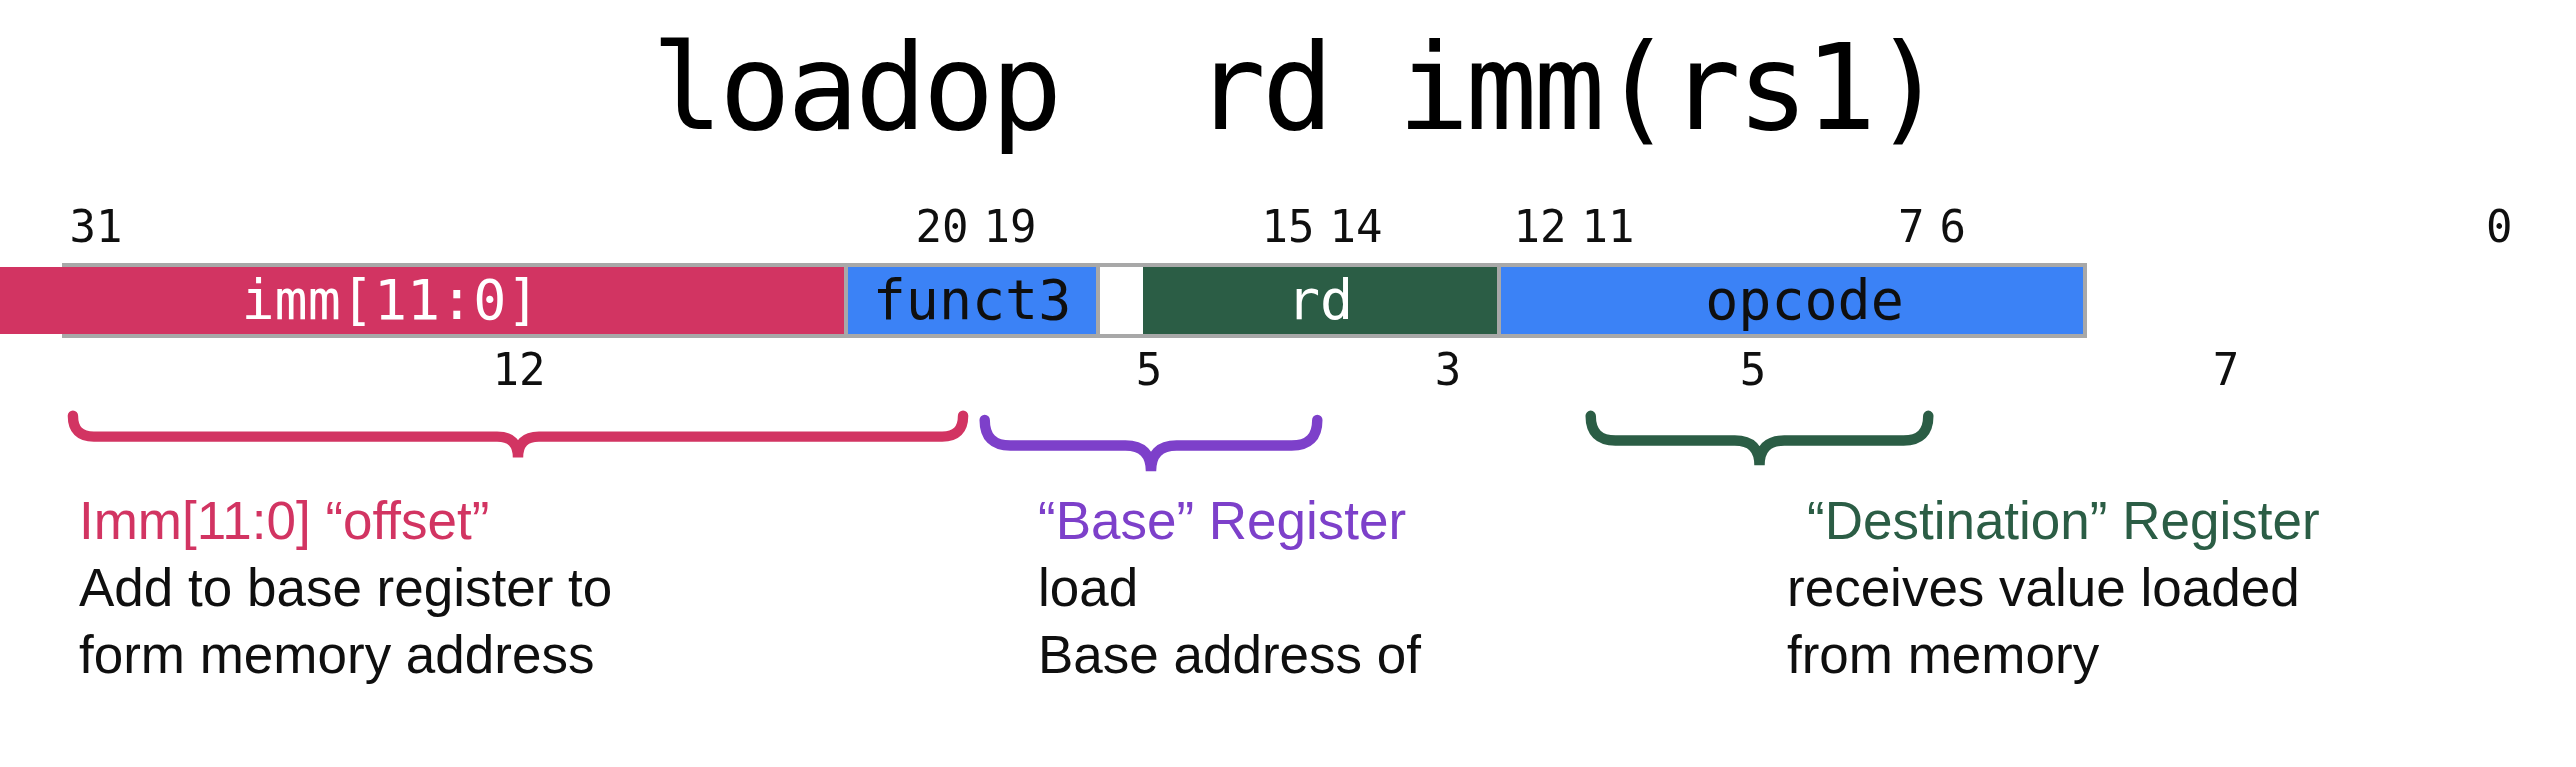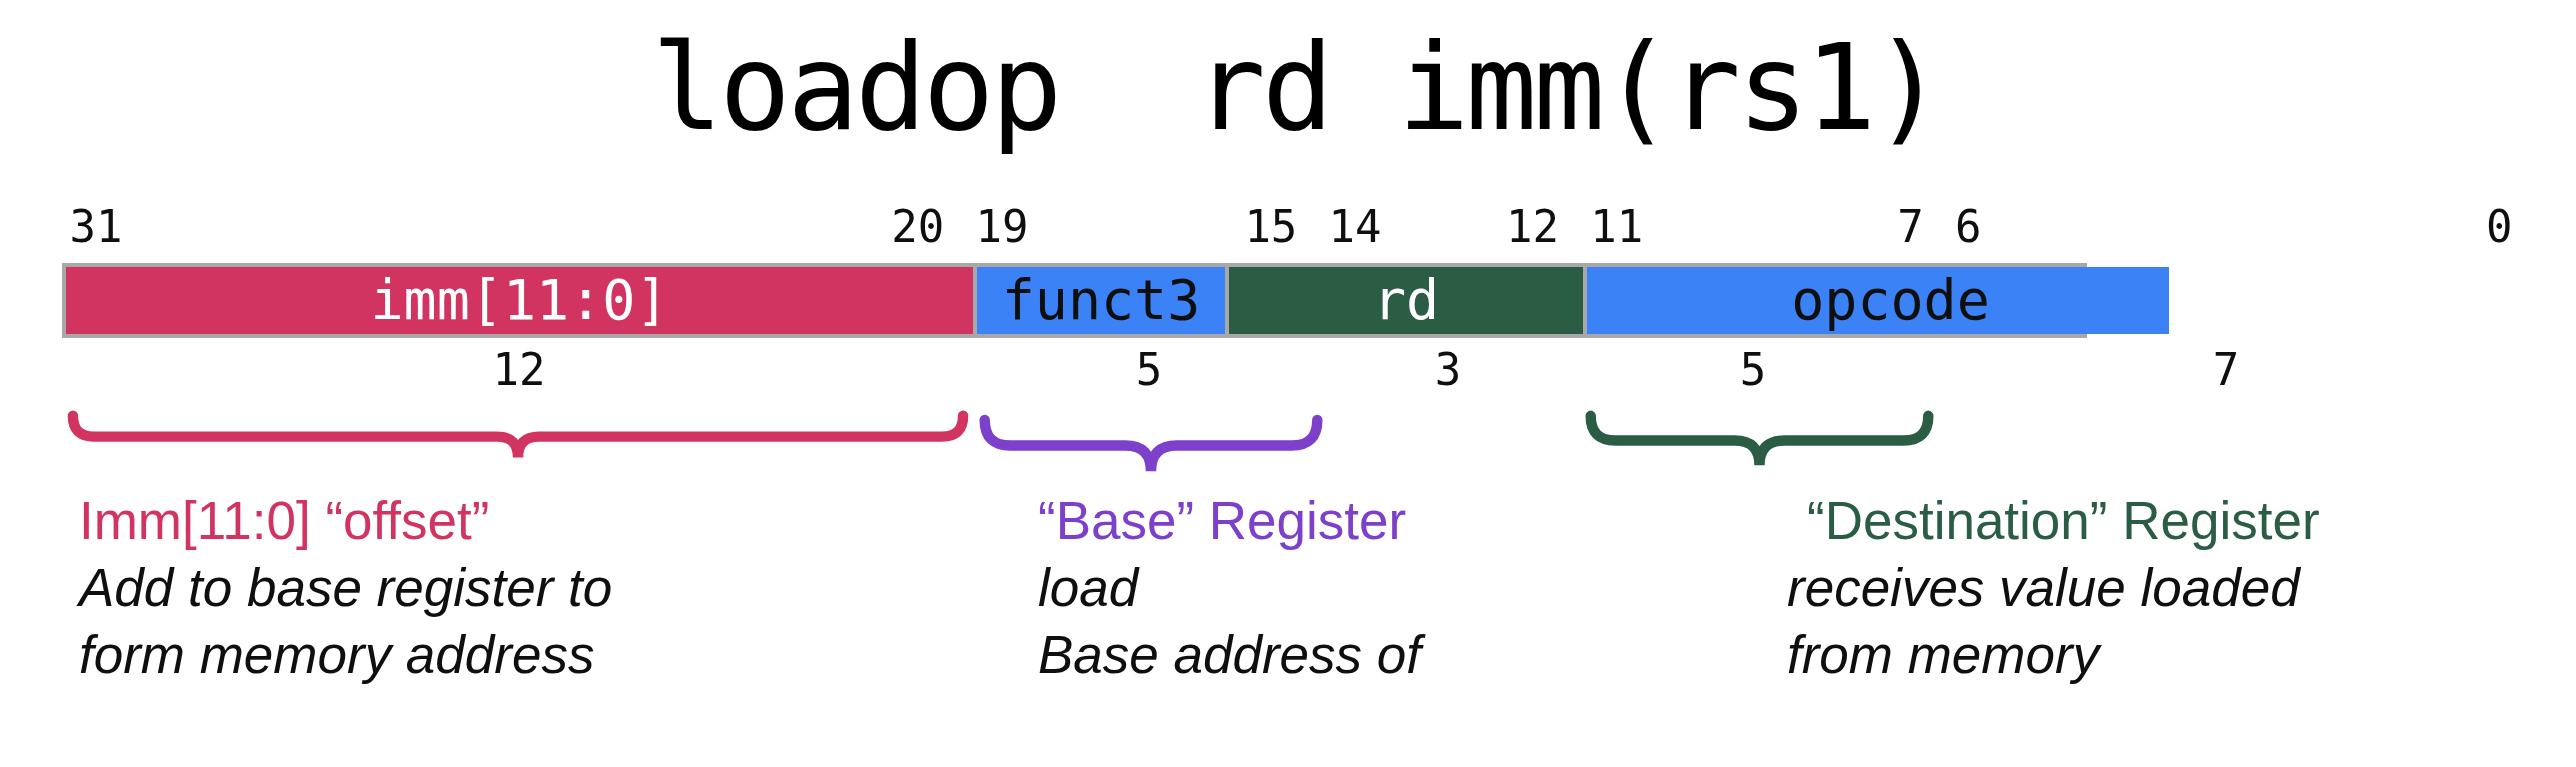--- a/index.html
+++ b/index.html
@@ -21,21 +21,21 @@
   .title {
     position: absolute; left: 16px; right: 0; top: 17px;
     text-align: center;
     font-family: "DejaVu Sans Mono", monospace;
     font-size: 119px; line-height: 1.2;
     letter-spacing: -3.8px;
     white-space: pre;
     color: #000;
   }
   .row { position: absolute; left: 62px; width: 2458px; display: flex; }
-  .bits-row { top: 200px; height: 49px; align-items: flex-end; gap: 16px; }
+  .bits-row { top: 200px; height: 49px; align-items: flex-end; }
   .bits-row .cell {
     display: flex; justify-content: space-between;
     padding: 0 7.6px;
     font-family: "DejaVu Sans Mono", monospace;
     font-size: 44px; line-height: 1;
   }
   .widths-row { top: 348px; }
   .widths-row .cell {
     text-align: center;
     font-family: "DejaVu Sans Mono", monospace;
@@ -43,51 +43,52 @@
   }
   
   .w0 { width: 914px; } .w1 { width: 346px; } .w2 { width: 252px; }
   .w3 { width: 358px; } .w4 { width: 588px; }
   .bar {
     position: absolute; left: 62px; top: 263px;
     width: 2025px; height: 75px;
     display: flex;
     border: 4.8px solid var(--border-gray);
     background: #fff;
+    justify-content: flex-end;
   }
   .field {
     flex: 0 0 auto;
     display: flex; align-items: center; justify-content: center;
     border-right: 4.8px solid var(--border-gray);
     font-family: "DejaVu Sans Mono", monospace;
     font-size: 55px; line-height: 1;
   }
   .bar .bw0 { width: 911px; } .bar .bw1 { width: 346px; } .bar .bw2 { width: 252px; }
-  .bar .bw3 { width: 358px; } .bar .bw4 { width: 582px; border-right: none; padding-left: 25px; }
+  .bar .bw3 { width: 358px; margin-left: 43px; } .bar .bw4 { width: 582px; border-right: none; padding-left: 25px; }
   .f-crimson { background: var(--crimson); color: var(--field-text-light); }
   .f-purple  { background: var(--purple);  color: var(--field-text-light); }
   .f-green   { background: var(--green);   color: var(--field-text-light); }
   .f-white   { background: #3b82f6; color: #0f0f0f; }
   .brace { position: absolute; }
   .brace path { fill: none; stroke-width: 11px; stroke-linecap: round; }
   .brace-imm  { left: 67px;  top: 410px; }
   .brace-rs1  { left: 979px; top: 414px; }
   .brace-rd   { left: 1585px; top: 410px; }
   .brace-imm path { stroke: var(--crimson); }
   .brace-rs1 path { stroke: var(--purple); }
   .brace-rd  path { stroke: var(--green); }
   .annotation { position: absolute; top: 487px; font-size: 53px; line-height: 67px; }
   .annotation .heading { font-weight: 400; }
   .ann-1 { left: 79px; }
   .ann-2 { left: 1038px; }
   .ann-3 { left: 1787px; }
   .h-crimson { color: var(--crimson); }
   .h-purple  { color: var(--purple); }
   .h-green   { color: var(--green); margin-left: 20px; }
-  .ann-line { color: var(--text-black); font-style: italic; }
+  .ann-line { color: var(--text-black); }
 </style>
 </head>
 <body>
 
 <div class="title">loadop  rd imm(rs1)</div>
 
 <div class="row bits-row">
   <div class="cell w0">
     <span>31</span>
     <span>20</span>

